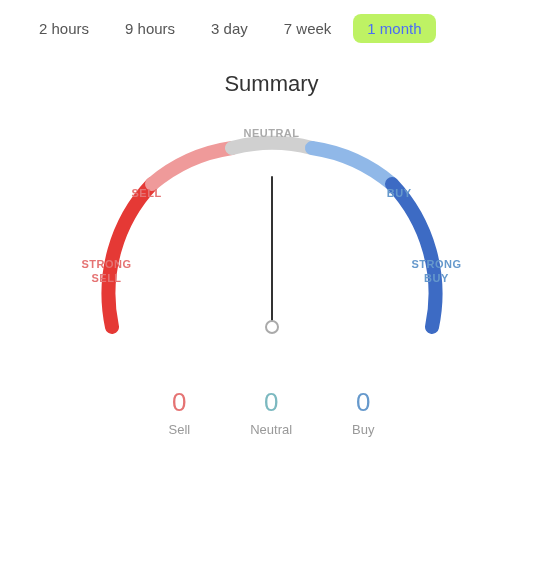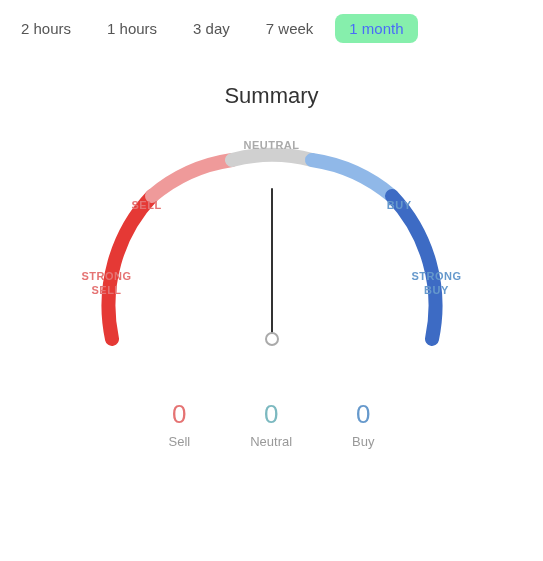--- a/index.html
+++ b/index.html
@@ -9,44 +9,44 @@
       font-family: -apple-system, BlinkMacSystemFont, 'Segoe UI', sans-serif;
       background: #fff;
       overflow: hidden;
     }
 
     
     .time-bar {
       display: flex;
       align-items: flex-end;
       gap: 8px;
-      padding: 14px 7px;
+      padding: 14px 25px;
     }
     .time-btn {
       padding: 6px 14px;
       border: none;
       background: transparent;
       font-size: 15px;
       color: #555;
       cursor: pointer;
       border-radius: 8px;
     }
     .time-btn.active {
-      background: #86efac;
+      background: #bef264;
       color: #4a6cf7;
       font-weight: 500;
     }
 
     
     .summary-title {
       text-align: center;
       font-size: 22px;
       font-weight: 500;
       color: #333;
-      margin-top: 26px;
+      margin-top: 14px;
       margin-bottom: 30px;
     }
 
     
     .gauge-container {
       position: relative;
       width: 400px;
       height: 220px;
       margin: 0 auto;
     }
@@ -118,21 +118,21 @@
     .stat-label {
       font-size: 13px;
       color: #999;
     }
   </style>
 </head>
 <body>
 
 <div class="time-bar">
 <button class="time-btn">2 hours</button>
-    <button class="time-btn">1 hours</button>
+    <button class="time-btn">9 hours</button>
     <button class="time-btn">3 day</button>
     <button class="time-btn">7 week</button>
     <button class="time-btn active">1 month</button>
   </div>
 
 <div class="summary-title">Summary</div>
 
 <div class="gauge-container">
 
   

